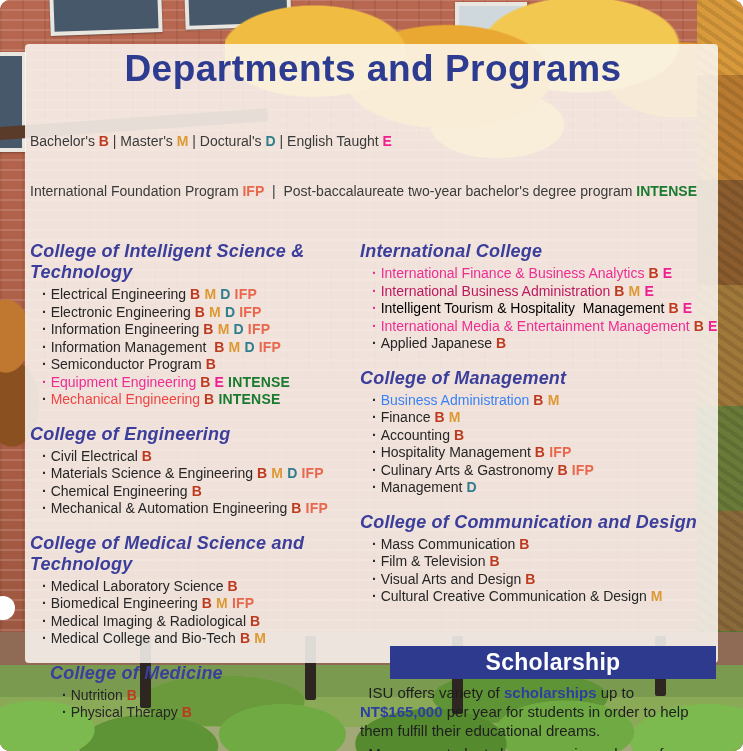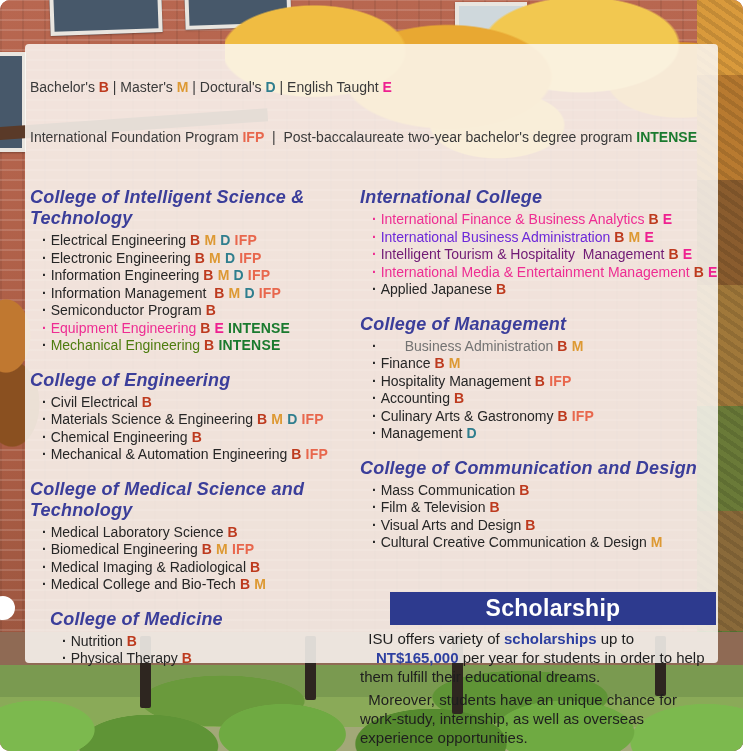--- a/index.html
+++ b/index.html
@@ -112,38 +112,39 @@
   <div class="bg-bottom"></div>
   <div class="trunk" style="left:140px;"></div>
   <div class="trunk" style="left:305px;height:64px;"></div>
   <div class="trunk" style="left:452px;height:78px;"></div>
   <div class="trunk" style="left:655px;height:60px;"></div>
 
   <div class="overlay"></div>
   <div class="corner-circle"></div>
 
   <div class="content">
+    <h1 class="title">Departments and Programs</h1>
 
     <div class="legend">
       <div id="legend-line1"><span class="legend-text">Bachelor's </span><span class="tag-letter" style="color: rgb(189, 58, 30);">B</span><span class="legend-text"> | Master's </span><span class="tag-letter" style="color: rgb(221, 153, 51);">M</span><span class="legend-text"> | Doctural's </span><span class="tag-letter" style="color: rgb(47, 126, 142);">D</span><span class="legend-text"> | English Taught </span><span class="tag-letter" style="color: rgb(238, 32, 144);">E</span></div>
       <div id="legend-line2"><span class="legend-text">International Foundation Program </span><span class="tag-letter" style="color: rgb(232, 103, 77);">IFP</span><span class="legend-text">  |  Post-baccalaureate two-year bachelor's degree program </span><span class="tag-letter" style="color: rgb(26, 122, 46);">INTENSE</span></div>
     </div>
 
     <div class="columns">
       <div class="col col-left">
           <section class="college">
             <h2 class="college-title">College of Intelligent Science &amp; Technology</h2>
             <ul class="programs">
               <li><span class="bullet" style="color: rgb(38, 38, 38);">·</span><span class="pname" style="color: rgb(38, 38, 38);">Electrical Engineering</span><span class="tag" style="color: rgb(189, 58, 30);">B</span><span class="tag" style="color: rgb(221, 153, 51);">M</span><span class="tag" style="color: rgb(47, 126, 142);">D</span><span class="tag" style="color: rgb(232, 103, 77);">IFP</span></li>
               <li><span class="bullet" style="color: rgb(38, 38, 38);">·</span><span class="pname" style="color: rgb(38, 38, 38);">Electronic Engineering</span><span class="tag" style="color: rgb(189, 58, 30);">B</span><span class="tag" style="color: rgb(221, 153, 51);">M</span><span class="tag" style="color: rgb(47, 126, 142);">D</span><span class="tag" style="color: rgb(232, 103, 77);">IFP</span></li>
               <li><span class="bullet" style="color: rgb(38, 38, 38);">·</span><span class="pname" style="color: rgb(38, 38, 38);">Information Engineering</span><span class="tag" style="color: rgb(189, 58, 30);">B</span><span class="tag" style="color: rgb(221, 153, 51);">M</span><span class="tag" style="color: rgb(47, 126, 142);">D</span><span class="tag" style="color: rgb(232, 103, 77);">IFP</span></li>
               <li><span class="bullet" style="color: rgb(38, 38, 38);">·</span><span class="pname" style="color: rgb(38, 38, 38);">Information Management </span><span class="tag" style="color: rgb(189, 58, 30);">B</span><span class="tag" style="color: rgb(221, 153, 51);">M</span><span class="tag" style="color: rgb(47, 126, 142);">D</span><span class="tag" style="color: rgb(232, 103, 77);">IFP</span></li>
               <li><span class="bullet" style="color: rgb(38, 38, 38);">·</span><span class="pname" style="color: rgb(38, 38, 38);">Semiconductor Program</span><span class="tag" style="color: rgb(189, 58, 30);">B</span></li>
               <li><span class="bullet" style="color: rgb(238, 45, 146);">·</span><span class="pname" style="color: rgb(238, 45, 146);">Equipment Engineering</span><span class="tag" style="color: rgb(189, 58, 30);">B</span><span class="tag" style="color: rgb(238, 32, 144);">E</span><span class="tag" style="color: rgb(26, 122, 46);">INTENSE</span></li>
-              <li><span class="bullet" style="color: rgb(38, 38, 38);">·</span><span class="pname" style="color: #4d7c0f;">Mechanical Engineering</span><span class="tag" style="color: rgb(189, 58, 30);">B</span><span class="tag" style="color: rgb(26, 122, 46);">INTENSE</span></li>
+              <li><span class="bullet" style="color: rgb(38, 38, 38);">·</span><span class="pname" style="color: #ef4444;">Mechanical Engineering</span><span class="tag" style="color: rgb(189, 58, 30);">B</span><span class="tag" style="color: rgb(26, 122, 46);">INTENSE</span></li>
             </ul>
           </section>
           <section class="college">
             <h2 class="college-title">College of Engineering</h2>
             <ul class="programs">
               <li><span class="bullet" style="color: rgb(38, 38, 38);">·</span><span class="pname" style="color: rgb(38, 38, 38);">Civil Electrical</span><span class="tag" style="color: rgb(189, 58, 30);">B</span></li>
               <li><span class="bullet" style="color: rgb(38, 38, 38);">·</span><span class="pname" style="color: rgb(38, 38, 38);">Materials Science &amp; Engineering</span><span class="tag" style="color: rgb(189, 58, 30);">B</span><span class="tag" style="color: rgb(221, 153, 51);">M</span><span class="tag" style="color: rgb(47, 126, 142);">D</span><span class="tag" style="color: rgb(232, 103, 77);">IFP</span></li>
               <li><span class="bullet" style="color: rgb(38, 38, 38);">·</span><span class="pname" style="color: rgb(38, 38, 38);">Chemical Engineering</span><span class="tag" style="color: rgb(189, 58, 30);">B</span></li>
               <li><span class="bullet" style="color: rgb(38, 38, 38);">·</span><span class="pname" style="color: rgb(38, 38, 38);">Mechanical &amp; Automation Engineering</span><span class="tag" style="color: rgb(189, 58, 30);">B</span><span class="tag" style="color: rgb(232, 103, 77);">IFP</span></li>
             </ul>
@@ -164,48 +165,48 @@
               <li><span class="bullet" style="color: rgb(38, 38, 38);">·</span><span class="pname" style="color: rgb(38, 38, 38);">Physical Therapy</span><span class="tag" style="color: rgb(189, 58, 30);">B</span></li>
             </ul>
           </section>
         </div>
       <div class="col col-right">
         <div>
             <section class="college">
               <h2 class="college-title">International College</h2>
               <ul class="programs">
                 <li><span class="bullet" style="color: rgb(238, 45, 146);">·</span><span class="pname" style="color: rgb(238, 45, 146);">International Finance &amp; Business Analytics</span><span class="tag" style="color: rgb(189, 58, 30);">B</span><span class="tag" style="color: rgb(238, 32, 144);">E</span></li>
-                <li><span class="bullet" style="color: rgb(238, 45, 146);">·</span><span class="pname" style="color: #6d28d9;">International Business Administration</span><span class="tag" style="color: rgb(189, 58, 30);">B</span><span class="tag" style="color: rgb(221, 153, 51);">M</span><span class="tag" style="color: rgb(238, 32, 144);">E</span></li>
-                <li><span class="bullet" style="color: rgb(238, 45, 146);">·</span><span class="pname" style="color: #701a75;">Intelligent Tourism &amp; Hospitality  Management</span><span class="tag" style="color: rgb(189, 58, 30);">B</span><span class="tag" style="color: rgb(238, 32, 144);">E</span></li>
+                <li><span class="bullet" style="color: rgb(238, 45, 146);">·</span><span class="pname" style="color: #be185d;">International Business Administration</span><span class="tag" style="color: rgb(189, 58, 30);">B</span><span class="tag" style="color: rgb(221, 153, 51);">M</span><span class="tag" style="color: rgb(238, 32, 144);">E</span></li>
+                <li><span class="bullet" style="color: rgb(238, 45, 146);">·</span><span class="pname" style="color: #000000;">Intelligent Tourism &amp; Hospitality  Management</span><span class="tag" style="color: rgb(189, 58, 30);">B</span><span class="tag" style="color: rgb(238, 32, 144);">E</span></li>
                 <li><span class="bullet" style="color: rgb(238, 45, 146);">·</span><span class="pname" style="color: rgb(238, 45, 146);">International Media &amp; Entertainment Management</span><span class="tag" style="color: rgb(189, 58, 30);">B</span><span class="tag" style="color: rgb(238, 32, 144);">E</span></li>
                 <li><span class="bullet" style="color: rgb(38, 38, 38);">·</span><span class="pname" style="color: rgb(38, 38, 38);">Applied Japanese</span><span class="tag" style="color: rgb(189, 58, 30);">B</span></li>
               </ul>
             </section>
             <section class="college">
               <h2 class="college-title">College of Management</h2>
               <ul class="programs">
-                <li><span class="bullet" style="color: rgb(38, 38, 38);">·</span><span class="pname" style="color: #737373; margin-left: 24px;">Business Administration</span><span class="tag" style="color: rgb(189, 58, 30);">B</span><span class="tag" style="color: rgb(221, 153, 51);">M</span></li>
+                <li><span class="bullet" style="color: rgb(38, 38, 38);">·</span><span class="pname" style="color: #3b82f6;">Business Administration</span><span class="tag" style="color: rgb(189, 58, 30);">B</span><span class="tag" style="color: rgb(221, 153, 51);">M</span></li>
                 <li><span class="bullet" style="color: rgb(38, 38, 38);">·</span><span class="pname" style="color: rgb(38, 38, 38);">Finance</span><span class="tag" style="color: rgb(189, 58, 30);">B</span><span class="tag" style="color: rgb(221, 153, 51);">M</span></li>
+                <li><span class="bullet" style="color: rgb(38, 38, 38);">·</span><span class="pname" style="color: rgb(38, 38, 38);">Accounting</span><span class="tag" style="color: rgb(189, 58, 30);">B</span></li>
                 <li><span class="bullet" style="color: rgb(38, 38, 38);">·</span><span class="pname" style="color: rgb(38, 38, 38);">Hospitality Management</span><span class="tag" style="color: rgb(189, 58, 30);">B</span><span class="tag" style="color: rgb(232, 103, 77);">IFP</span></li>
-                <li><span class="bullet" style="color: rgb(38, 38, 38);">·</span><span class="pname" style="color: rgb(38, 38, 38);">Accounting</span><span class="tag" style="color: rgb(189, 58, 30);">B</span></li>
                 <li><span class="bullet" style="color: rgb(38, 38, 38);">·</span><span class="pname" style="color: rgb(38, 38, 38);">Culinary Arts &amp; Gastronomy</span><span class="tag" style="color: rgb(189, 58, 30);">B</span><span class="tag" style="color: rgb(232, 103, 77);">IFP</span></li>
                 <li><span class="bullet" style="color: rgb(38, 38, 38);">·</span><span class="pname" style="color: rgb(38, 38, 38);">Management</span><span class="tag" style="color: rgb(47, 126, 142);">D</span></li>
               </ul>
             </section>
             <section class="college">
               <h2 class="college-title">College of Communication and Design</h2>
               <ul class="programs">
                 <li><span class="bullet" style="color: rgb(38, 38, 38);">·</span><span class="pname" style="color: rgb(38, 38, 38);">Mass Communication</span><span class="tag" style="color: rgb(189, 58, 30);">B</span></li>
                 <li><span class="bullet" style="color: rgb(38, 38, 38);">·</span><span class="pname" style="color: rgb(38, 38, 38);">Film &amp; Television</span><span class="tag" style="color: rgb(189, 58, 30);">B</span></li>
                 <li><span class="bullet" style="color: rgb(38, 38, 38);">·</span><span class="pname" style="color: rgb(38, 38, 38);">Visual Arts and Design</span><span class="tag" style="color: rgb(189, 58, 30);">B</span></li>
                 <li><span class="bullet" style="color: rgb(38, 38, 38);">·</span><span class="pname" style="color: rgb(38, 38, 38);">Cultural Creative Communication &amp; Design</span><span class="tag" style="color: rgb(221, 153, 51);">M</span></li>
               </ul>
             </section>
           </div>
         <div class="scholarship">
           <div class="sch-bar" id="sch-bar" style="background: rgb(45, 58, 142); margin-left: 30px;">Scholarship</div>
-          <p class="sch-p" id="sch-p1"><span>  ISU offers variety of </span><span class="hl" style="color: rgb(45, 63, 160);">scholarships</span><span> up to </span><span class="hl" style="color: rgb(45, 63, 160); margin-left: 16px;">NT$165,000</span><span> per year for students in order to help them fulfill their educational dreams.</span></p>
+          <p class="sch-p" id="sch-p1"><span>  ISU offers variety of </span><span class="hl" style="color: rgb(45, 63, 160);">scholarships</span><span> up to </span><span class="hl" style="color: rgb(45, 63, 160);">NT$165,000</span><span> per year for students in order to help them fulfill their educational dreams.</span></p>
           <p class="sch-p">  Moreover, students have an unique chance for work-study, internship, as well as overseas experience opportunities.</p>
         </div>
       </div>
     </div>
   </div>
 </div>
 
 </body></html>

